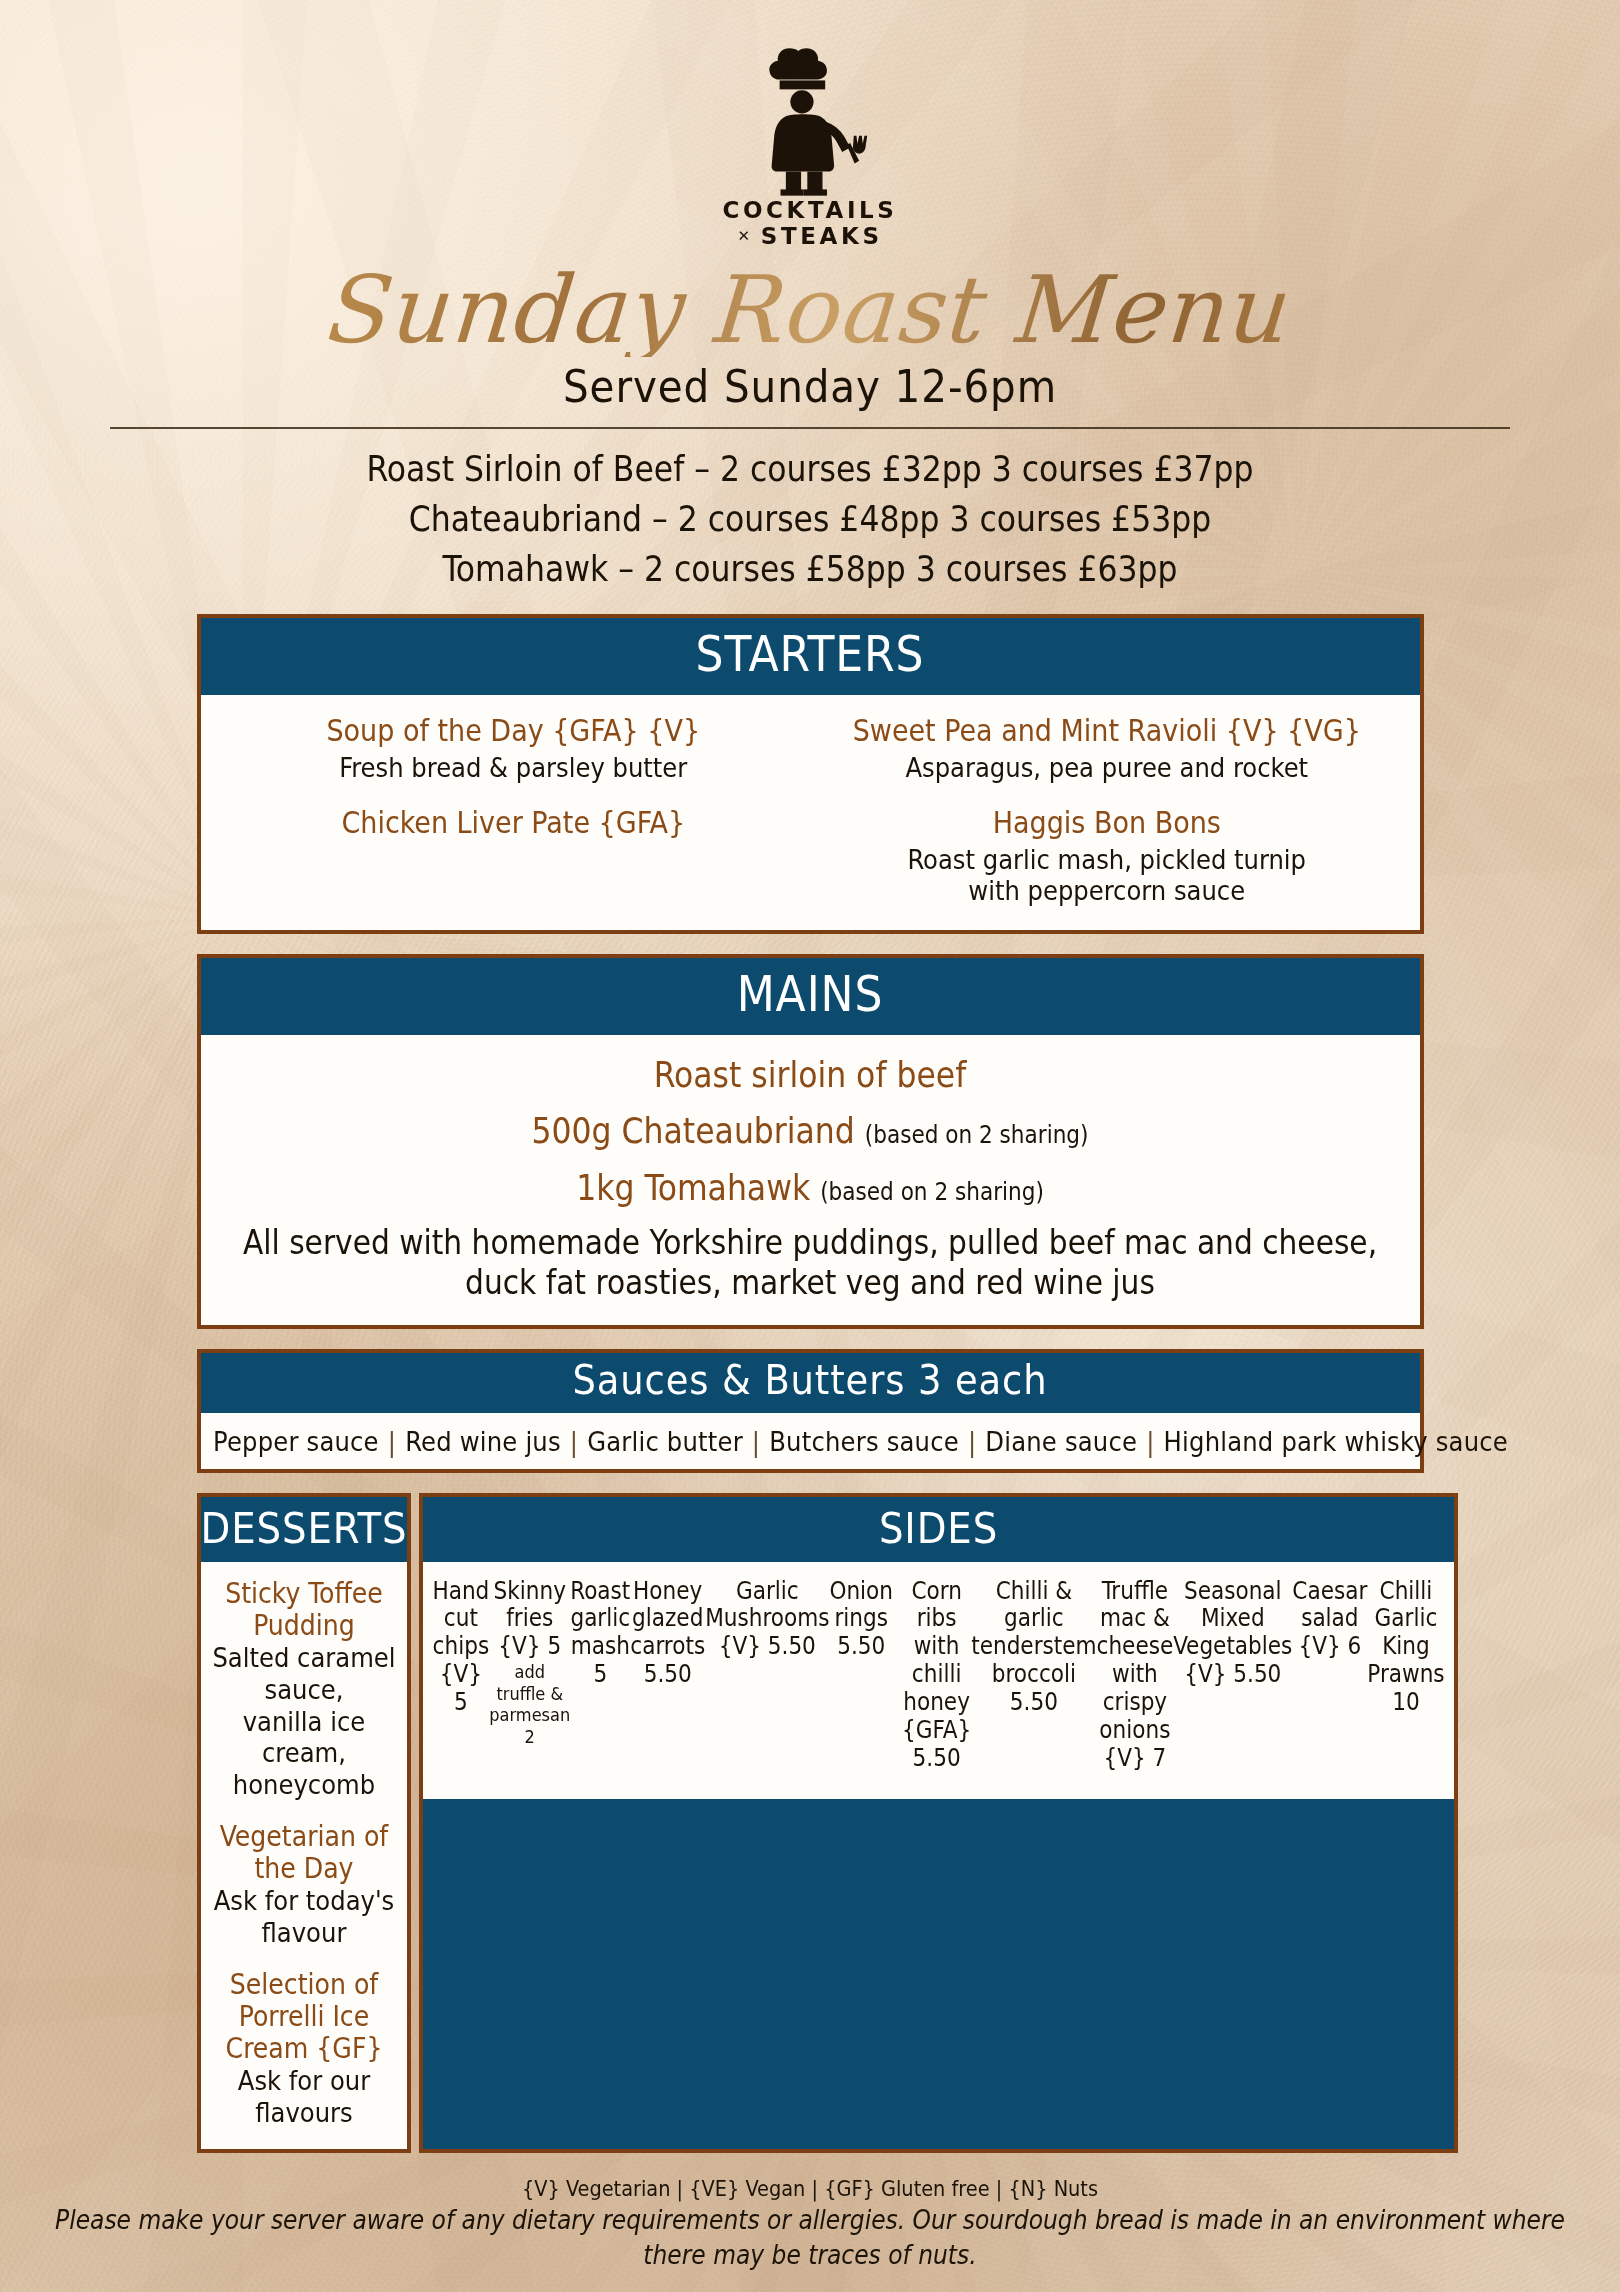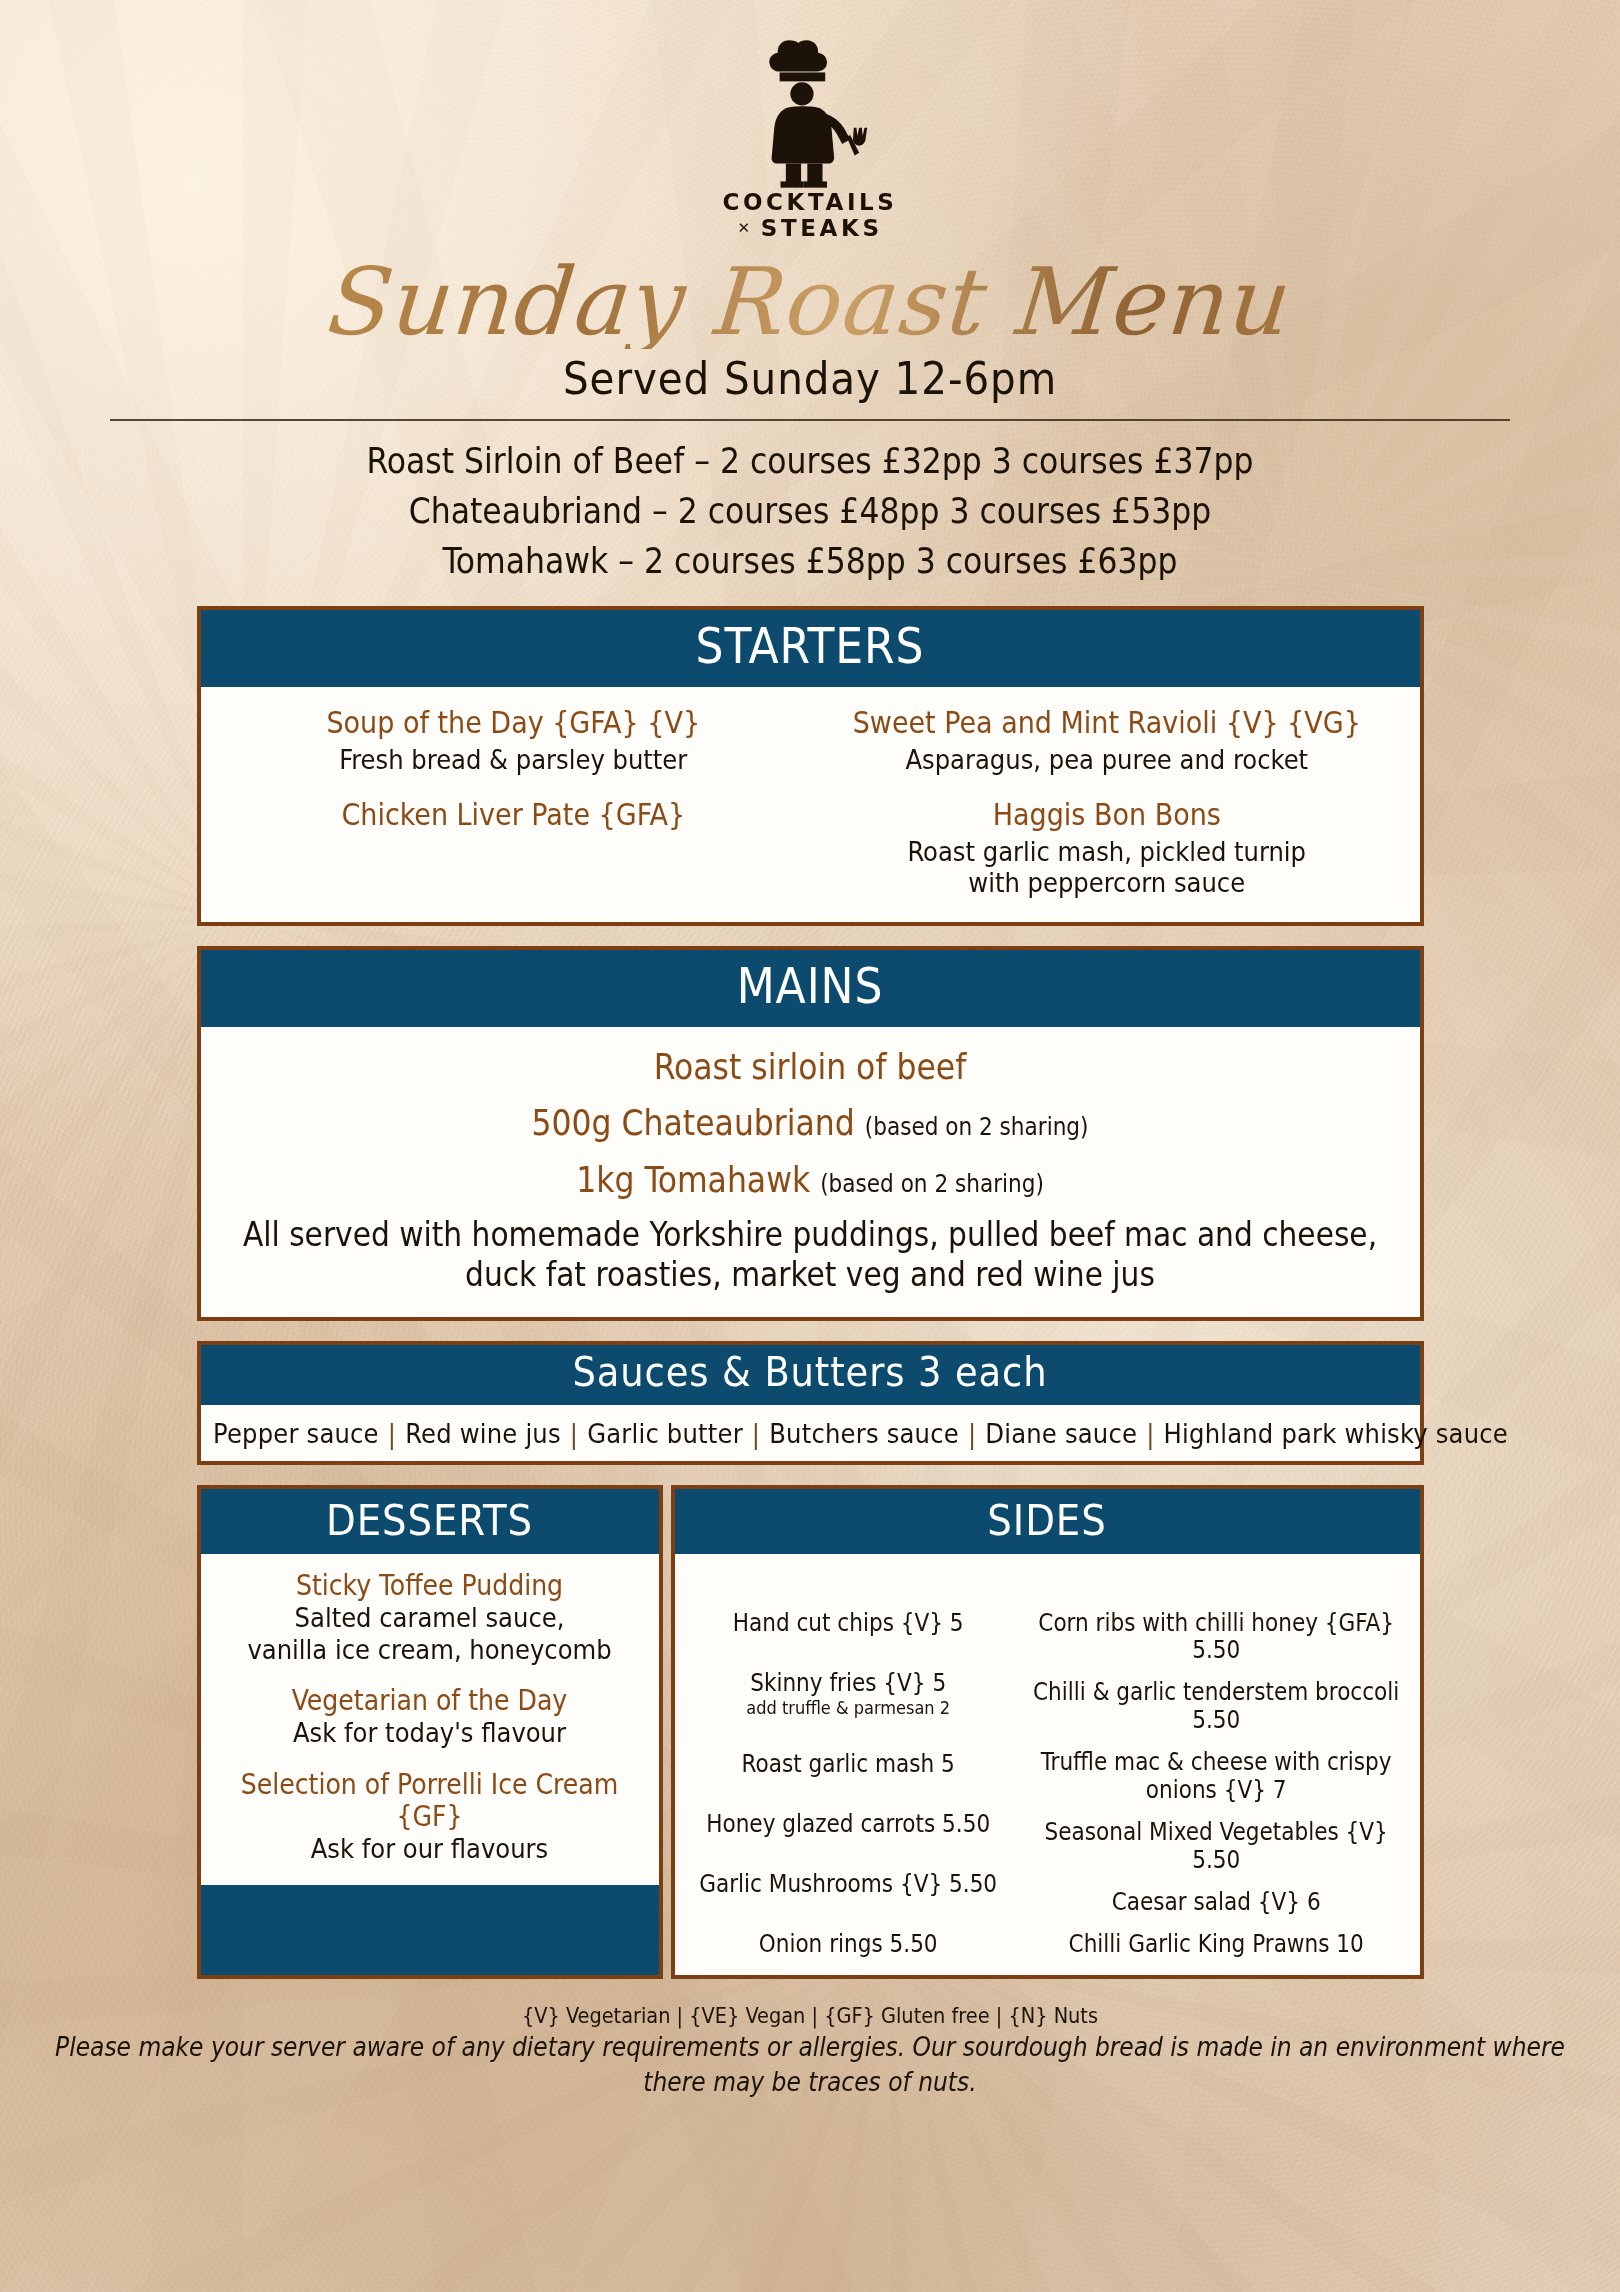--- a/index.html
+++ b/index.html
@@ -39,21 +39,21 @@
       repeating-conic-gradient(from 0deg at 15% 40%, rgba(140,105,72,0.05) 0deg 4deg, rgba(0,0,0,0) 4deg 12deg),
       repeating-conic-gradient(from 30deg at 80% 25%, rgba(255,252,245,0.07) 0deg 5deg, rgba(0,0,0,0) 5deg 14deg),
       repeating-conic-gradient(from 12deg at 55% 85%, rgba(130,95,62,0.05) 0deg 3deg, rgba(0,0,0,0) 3deg 11deg);
   }
 
   .page {
     position: relative;
     z-index: 2;
     width: 1620px;
     height: 1935px;
-    padding: 8px 47px;
+    padding: 16px 47px;
   }
 
   
   .logo-wrap {
     text-align: center;
     padding-top: 23px;
   }
   .logo-mark { display: block; margin: 0 auto; }
   .logo-text {
     margin-top: 1.8px;
@@ -200,21 +200,21 @@
   .dessert-item { text-align: center; margin-bottom: 19.7px; }
   .dessert-item:last-child { margin-bottom: 3.6px; }
   .dessert-name { color: #8a4b17; font-size: 28px; line-height: 1.15; }
   .dessert-desc { color: #1b1208; font-size: 27px; line-height: 1.18; }
 
   .sides-grid {
     display: grid;
     grid-template-columns: 1fr 1.18fr;
     column-gap: 9px;
   }
-  .sides-col { display: flex; flex-direction: column; justify-content: space-between; margin-top: 40px; }
+  .sides-col { display: flex; flex-direction: row; justify-content: space-between; }
   .side-item {
     text-align: center;
     color: #1b1208;
     font-size: 24px;
     line-height: 1.16;
     margin-bottom: 14.3px;
   }
   .side-sub { font-size: 18px; display: block; line-height: 1.2; }
 
   

